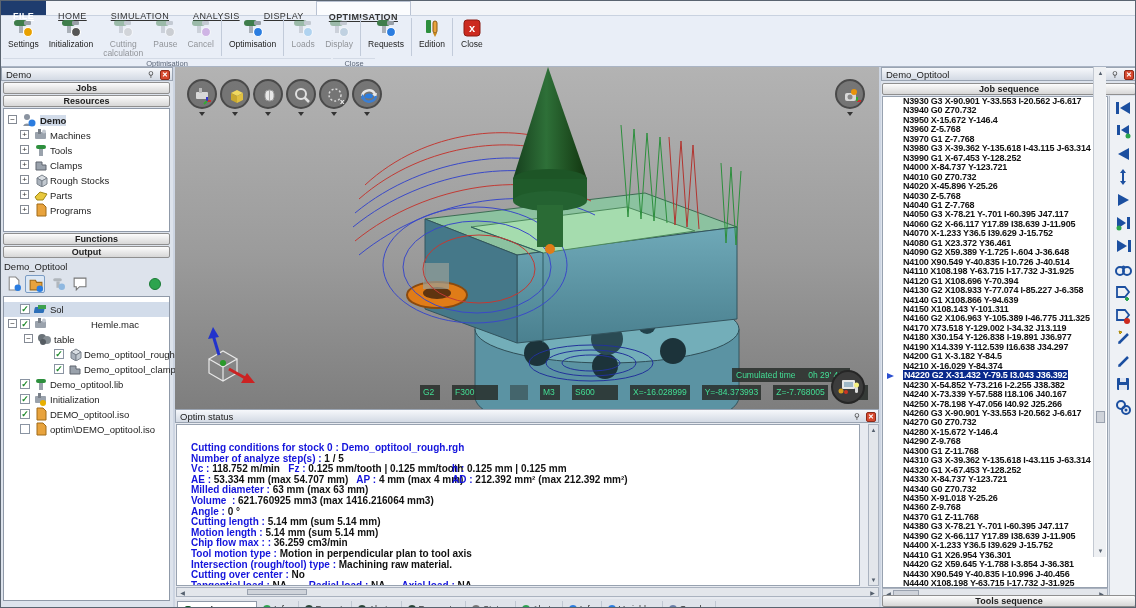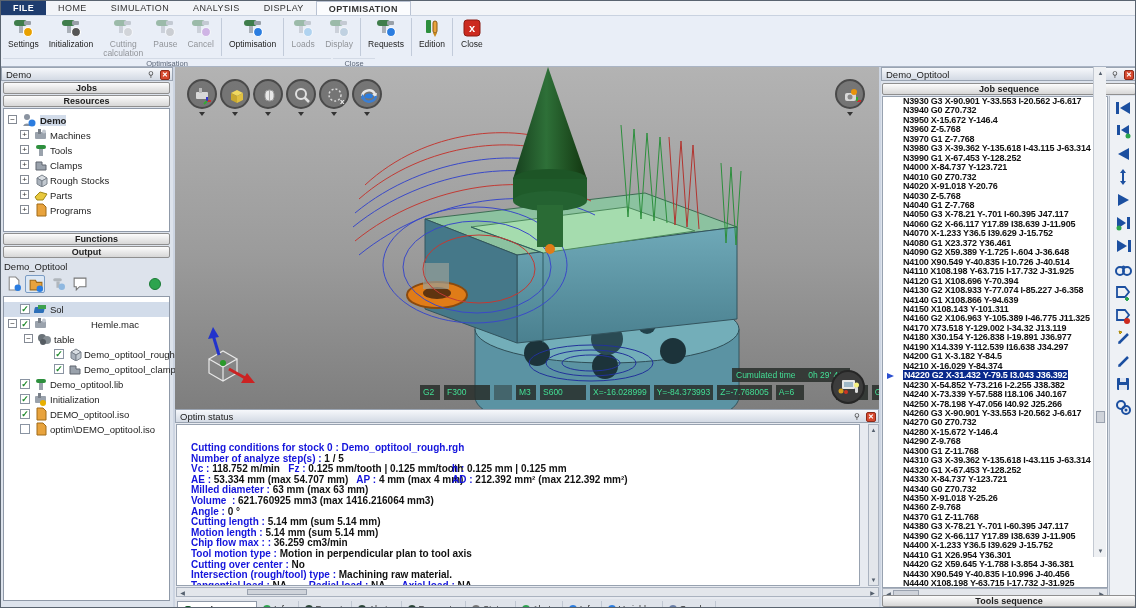--- a/index.html
+++ b/index.html
@@ -1,21 +1,21 @@
 <!DOCTYPE html>
 <html><head>
 <meta charset="utf-8">
 <style>
   *{margin:0;padding:0;box-sizing:border-box;font-family:"Liberation Sans",sans-serif;}
   html,body{width:1136px;height:608px;overflow:hidden;background:#b9c3d2;}
   #win{position:relative;width:1136px;height:608px;background:#cdd5e2;border:1px solid #5a6470;overflow:hidden;}
   
   #ribbon{position:absolute;left:0;top:0;width:1136px;height:66px;background:#e9eef7;border-bottom:1px solid #aab4c4;}
   #tabrow{height:15px;background:#f2f4f8;display:flex;align-items:stretch;border-bottom:1px solid #c9d2e0;}
-  .rtab{font-size:9px;padding:2px 12px 0;color:#333;letter-spacing:.4px;cursor:default;}
+  .rtab{font-size:9px;padding:10px 12px 0;color:#333;letter-spacing:.4px;cursor:default;text-decoration:underline;}
   .rtab.file{background:#1e3c6e;color:#fff;font-weight:bold;}
   .rtab.active{background:#fbfcfe;border:1px solid #b9c2d2;border-bottom:none;font-weight:bold;}
   #btnrow{height:42px;display:flex;align-items:stretch;padding-left:2px;}
   .rbtn{display:flex;flex-direction:column;align-items:center;justify-content:flex-start;padding:2px 5px 0;min-width:34px;}
   .rbtn .ric{height:20px;display:flex;align-items:center;}
   .rbtn .rlb{font-size:8.5px;color:#222;text-align:center;line-height:8.5px;margin-top:2px;white-space:pre-line;}
   .rbtn.dis{opacity:.45;}
   .rsep{width:1px;background:#c2cbda;margin:2px 2px;}
   #grouprow{height:8px;position:relative;}
   .grp{position:absolute;top:0;height:8px;font-size:7.5px;color:#5a6577;text-align:center;border-top:1px solid #d3dae6;}
@@ -34,21 +34,21 @@
   .tlabel{position:absolute;top:2px;font-size:9.5px;}
   .sel1{background:#d2dcea;}
   #ltb{position:absolute;left:2px;top:208px;}
   .ltbtn{display:inline-block;width:20px;height:18px;margin-right:2px;text-align:center;vertical-align:top;padding-top:1px;}
   .ltbtn.pressed{border:1px solid #7a9cc4;background:#dce8f5;border-radius:2px;}
   
   #vp{position:absolute;left:174px;top:66px;width:704px;height:342px;background:linear-gradient(#b3b3b3,#9b9b9b 55%,#7e7e7e);overflow:hidden;}
   .vbtn{position:absolute;width:30px;height:30px;border-radius:50%;background:rgba(70,70,70,.55);border:2px solid #4a4a4a;}
   .vbtn svg{position:absolute;left:4px;top:4px;}
   .vdrop{position:absolute;width:0;height:0;border-left:3px solid transparent;border-right:3px solid transparent;border-top:4px solid #333;}
-  #statusbar{position:absolute;left:245px;top:318px;height:15px;display:flex;gap:4px;}
+  #statusbar{position:absolute;left:245px;top:318px;height:15px;display:flex;gap:12px;}
   .seg{background:rgba(40,46,42,.85);color:#43df95;font-size:8.5px;line-height:15px;padding:0 3px;white-space:nowrap;}
   .seg.gap{background:rgba(40,46,42,.45);}
   #cumtime{position:absolute;left:557px;top:301px;width:118px;height:14px;background:rgba(40,46,42,.85);color:#43df95;font-size:8.5px;line-height:14px;padding:0 4px;display:flex;justify-content:space-between;}
   #vpcircle{position:absolute;left:656px;top:303px;width:34px;height:34px;border-radius:50%;background:#3c3c3c;border:2px solid #262626;}
   
   #optim{position:absolute;left:174px;top:408px;width:704px;height:200px;background:#e7eaf0;}
   #optimcontent{position:absolute;left:1px;top:15px;width:684px;height:162px;background:#fff;border:1px solid #98a2b0;overflow:hidden;}
   .orow{position:relative;white-space:pre;font-size:10px;font-weight:bold;line-height:10.6px;height:10.6px;}
   .ob{color:#1414dc;} .ok{color:#111;}
   .oright{position:absolute;left:261px;top:0;white-space:pre;}
@@ -550,22 +550,22 @@
         <div class="orow"><span class="ob">Number of analyze step(s) : </span><span class="ok">1 / 5</span></div>
         <div class="orow"><span class="ob">Vc : </span><span class="ok">118.752 m/min   </span><span class="ob">Fz : </span><span class="ok">0.125 mm/tooth | 0.125 mm/tooth</span><span class="oright"><span class="ob">h : </span><span class="ok">0.125 mm | 0.125 mm</span></span></div>
         <div class="orow"><span class="ob">AE : </span><span class="ok">53.334 mm (max 54.707 mm)   </span><span class="ob">AP : </span><span class="ok">4 mm (max 4 mm)</span><span class="oright"><span class="ob">AD : </span><span class="ok">212.392 mm² (max 212.392 mm²)</span></span></div>
         <div class="orow"><span class="ob">Milled diameter : </span><span class="ok">63 mm (max 63 mm)</span></div>
         <div class="orow"><span class="ob">Volume  : </span><span class="ok">621.760925 mm3 (max 1416.216064 mm3)</span></div>
         <div class="orow"><span class="ob">Angle : </span><span class="ok">0 °</span></div>
         <div class="orow"><span class="ob">Cutting length : </span><span class="ok">5.14 mm (sum 5.14 mm)</span></div>
         <div class="orow"><span class="ob">Motion length : </span><span class="ok">5.14 mm (sum 5.14 mm)</span></div>
         <div class="orow"><span class="ob">Chip flow max : : </span><span class="ok">36.259 cm3/min</span></div>
         <div class="orow"><span class="ob">Tool motion type : </span><span class="ok">Motion in perpendicular plan to tool axis</span></div>
+        <div class="orow"><span class="ob">Intersection (rough/tool) type : </span><span class="ok">Machining raw material.</span></div>
         <div class="orow"><span class="ob">Cutting over center : </span><span class="ok">No</span></div>
-        <div class="orow"><span class="ob">Intersection (rough/tool) type : </span><span class="ok">Machining raw material.</span></div>
         <div class="orow"><span class="ob">Tangential load : </span><span class="ok">NA</span><span class="ob">        Radial load : </span><span class="ok">NA</span><span class="ob">      Axial load : </span><span class="ok">NA</span></div>
       </div>
     <div id="ovs">
       <div class="sarrow" style="top:1px;left:0;">▲</div>
       <div class="sarrow" style="bottom:1px;left:0;">▼</div>
     </div>
     <div id="ohs">
       <div class="sarrow" style="left:1px;top:1px;">◀</div>
       <div class="sarrow" style="right:1px;top:1px;">▶</div>
       <div class="thumb" style="left:70px;top:1px;width:60px;height:6px;"></div>
@@ -624,21 +624,21 @@
     <div id="gcwrap">
         <div class="gcrow">N3930 G3 X-90.901 Y-33.553 I-20.562 J-6.617</div>
         <div class="gcrow">N3940 G0 Z70.732</div>
         <div class="gcrow">N3950 X-15.672 Y-146.4</div>
         <div class="gcrow">N3960 Z-5.768</div>
         <div class="gcrow">N3970 G1 Z-7.768</div>
         <div class="gcrow">N3980 G3 X-39.362 Y-135.618 I-43.115 J-63.314</div>
         <div class="gcrow">N3990 G1 X-67.453 Y-128.252</div>
         <div class="gcrow">N4000 X-84.737 Y-123.721</div>
         <div class="gcrow">N4010 G0 Z70.732</div>
-        <div class="gcrow">N4020 X-91.018 Y-20.76</div>
+        <div class="gcrow">N4020 X-45.896 Y-25.26</div>
         <div class="gcrow">N4030 Z-5.768</div>
         <div class="gcrow">N4040 G1 Z-7.768</div>
         <div class="gcrow">N4050 G3 X-78.21 Y-.701 I-60.395 J47.117</div>
         <div class="gcrow">N4060 G2 X-66.117 Y17.89 I38.639 J-11.905</div>
         <div class="gcrow">N4070 X-1.233 Y36.5 I39.629 J-15.752</div>
         <div class="gcrow">N4080 G1 X23.372 Y36.461</div>
         <div class="gcrow">N4090 G2 X59.389 Y-1.725 I-.604 J-36.648</div>
         <div class="gcrow">N4100 X90.549 Y-40.835 I-10.726 J-40.514</div>
         <div class="gcrow">N4110 X108.198 Y-63.715 I-17.732 J-31.925</div>
         <div class="gcrow">N4120 G1 X108.696 Y-70.394</div>

